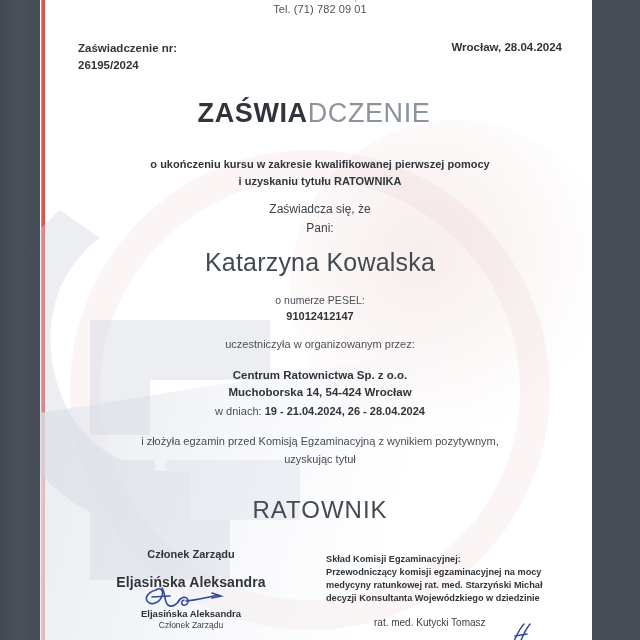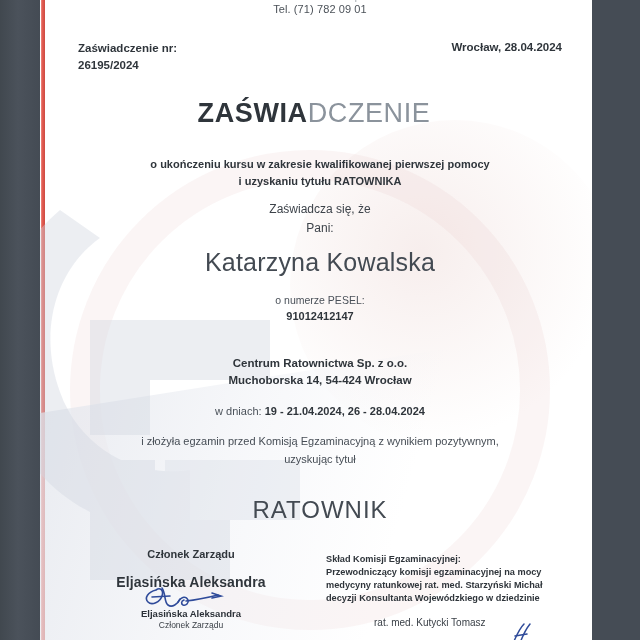--- a/index.html
+++ b/index.html
@@ -372,20 +372,21 @@
       </div>
 
       <div class="person">Katarzyna Kowalska</div>
 
       <div class="pesel">
         <div>o numerze PESEL:</div>
         <div class="val">91012412147</div>
       </div>
 
       <div class="organizer">
+        <span>uczestniczyła w organizowanym przez:</span>
         <span class="org-name">Centrum Ratownictwa Sp. z o.o.</span>
         <span class="org-name" style="margin-top:0">Muchoborska 14, 54-424 Wrocław</span>
       </div>
 
       <div class="dates">
         <span>w dniach:</span>
         <b>19 - 21.04.2024, 26 - 28.04.2024</b>
       </div>
 
       <div class="body-text">

